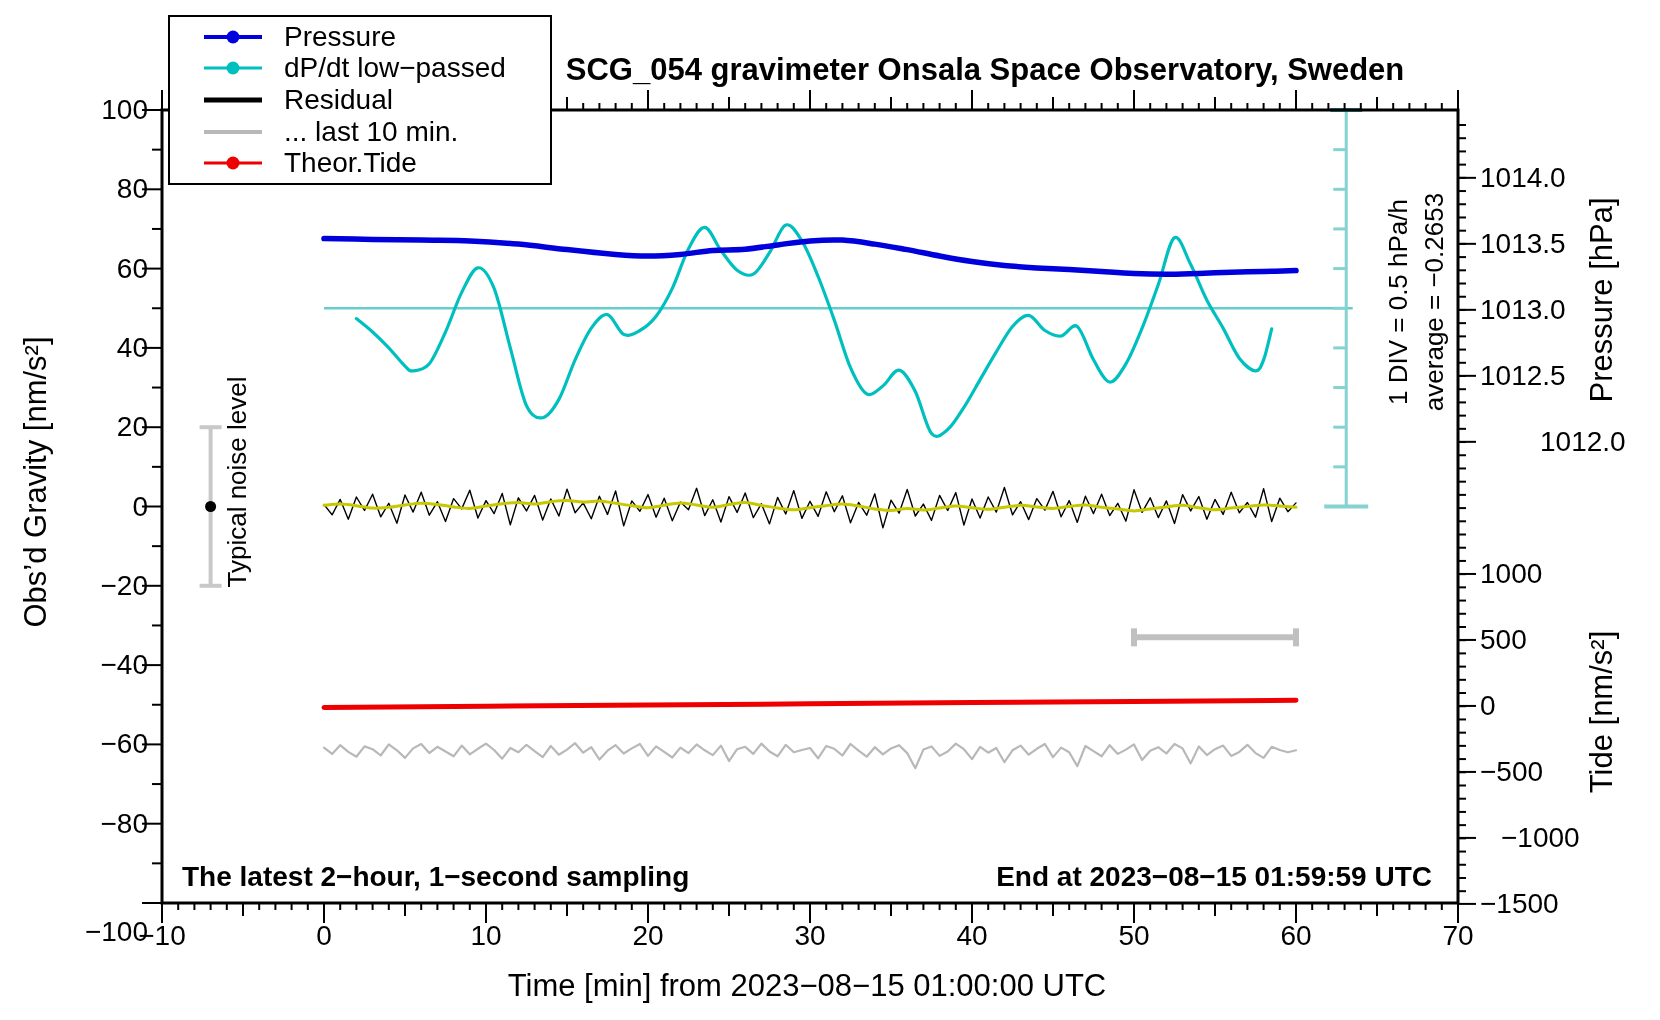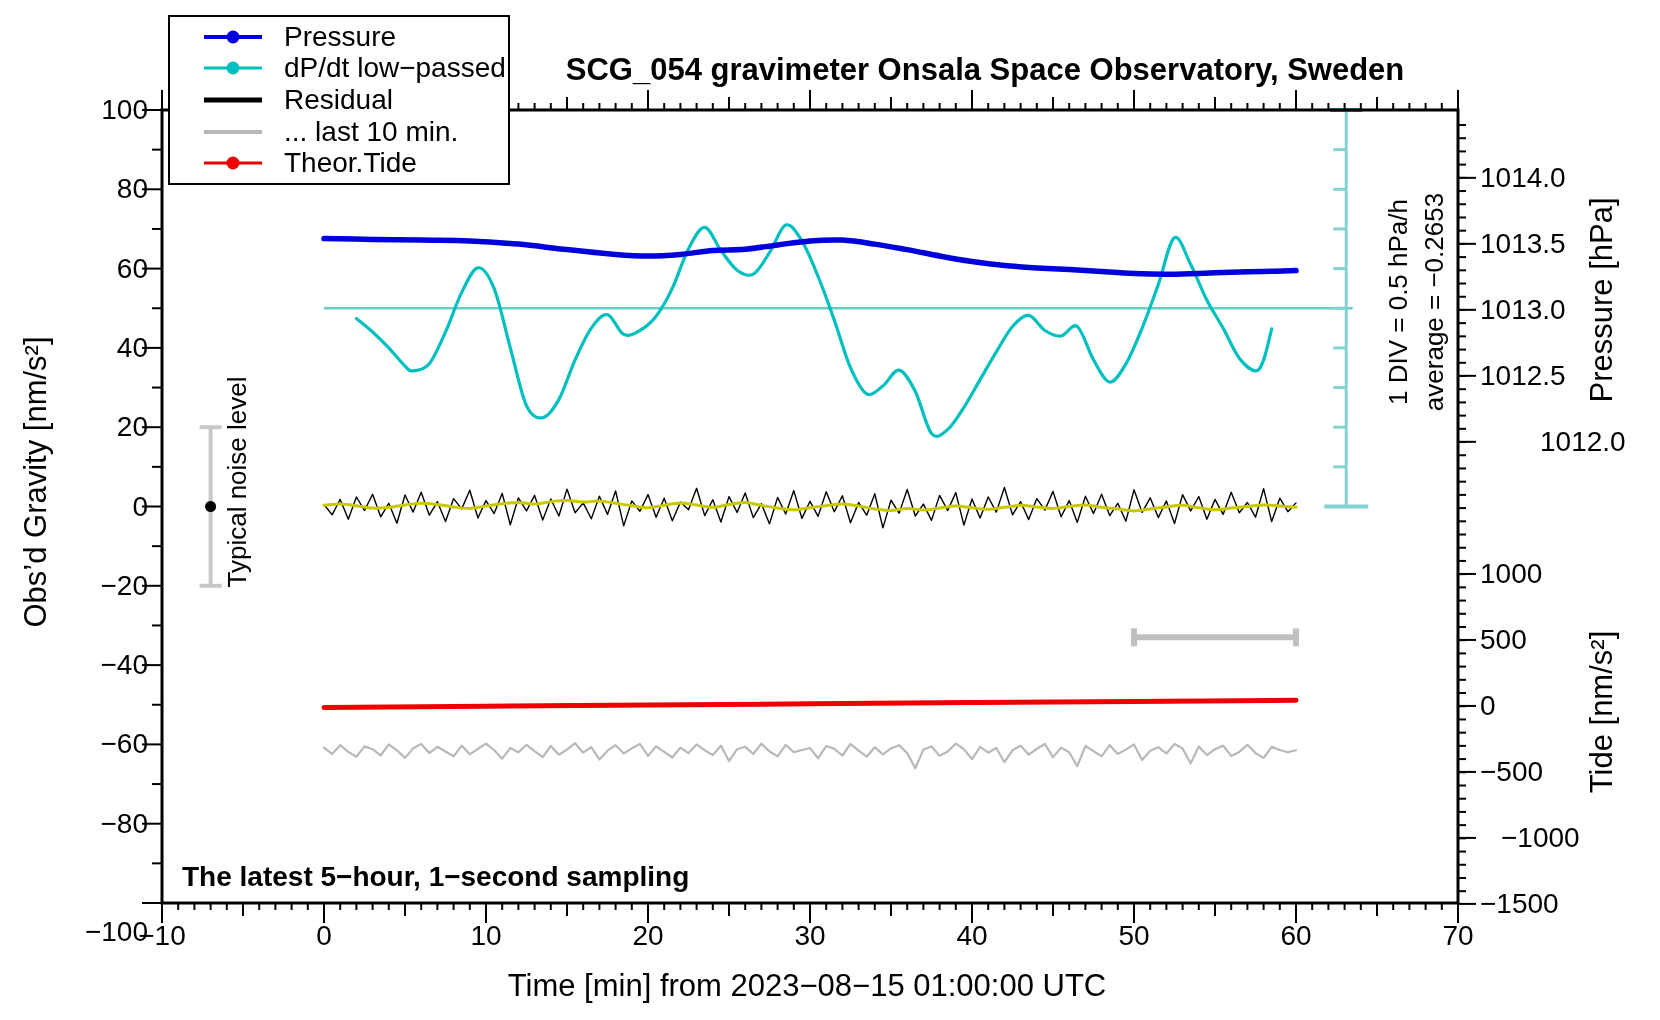--- a/index.html
+++ b/index.html
@@ -10,21 +10,21 @@
   #plot-svg{position:absolute;left:0;top:0;}
   .abs{position:absolute;white-space:nowrap;}
   .hc{transform:translateX(-50%);}
   .rot{transform:translate(-50%,-50%) rotate(-90deg);}
   .title{font-size:31px;font-weight:bold;}
   .axis-title{font-size:31px;}
   .note{font-size:28px;font-weight:bold;}
   .small-ann{font-size:26px;}
   .tick-label{position:absolute;font-size:28px;white-space:nowrap;}
   #legend-box{
-    position:absolute;left:168px;top:15px;width:342px;height:170px;
+    position:absolute;left:168px;top:15px;width:384px;height:170px;
     border:2px solid #000;background:#fff;box-sizing:border-box;
     display:flex;flex-direction:column;justify-content:space-around;
     padding:4px 0 4px 34px;z-index:5;
   }
   .legend-row{display:flex;align-items:center;height:30px;}
   .legend-sym{width:58px;position:relative;flex:none;}
   .legend-line{width:58px;position:absolute;top:50%;transform:translateY(-50%);}
   .legend-dot{position:absolute;left:50%;top:50%;transform:translate(-50%,-50%);
     width:13px;height:13px;border-radius:50%;}
   .legend-label{font-size:28px;margin-left:22px;white-space:nowrap;}
@@ -353,21 +353,22 @@
         </div>
         <div class="legend-label">Theor.Tide</div>
       </div>
     </div>
 
   <div class="abs rot axis-title" style="left:36px;top:482px;">Obs’d Gravity [nm/s²]</div>
   <div class="abs rot axis-title" style="left:1602px;top:300px;">Pressure [hPa]</div>
   <div class="abs rot axis-title" style="left:1602px;top:712px;">Tide [nm/s²]</div>
   <div class="abs hc axis-title" style="left:807px;top:968px;">Time [min] from 2023−08−15 01:00:00 UTC</div>
 
-  <div class="abs note" style="left:182px;top:861px;">The latest 5−hour, 1−second sampling</div>
+  <div class="abs note" style="left:182px;top:861px;">The latest 2−hour, 1−second sampling</div>
+  <div class="abs note" style="left:1432px;top:861px;transform:translateX(-100%);">End at 2023−08−15 01:59:59 UTC</div>
   <div class="abs rot small-ann" style="left:237px;top:482px;">Typical noise level</div>
   <div class="abs rot small-ann" style="left:1398px;top:302px;">1 DIV = 0.5 hPa/h</div>
   <div class="abs rot small-ann" style="left:1434px;top:302px;">average = −0.2653</div>
 
   <div id="tick-labels">
       <div class="tick-label" style="left: 162px; top: 920px; transform: translateX(-50%);">−10</div>
       <div class="tick-label" style="left: 324px; top: 920px; transform: translateX(-50%);">0</div>
       <div class="tick-label" style="left: 486px; top: 920px; transform: translateX(-50%);">10</div>
       <div class="tick-label" style="left: 648px; top: 920px; transform: translateX(-50%);">20</div>
       <div class="tick-label" style="left: 810px; top: 920px; transform: translateX(-50%);">30</div>

